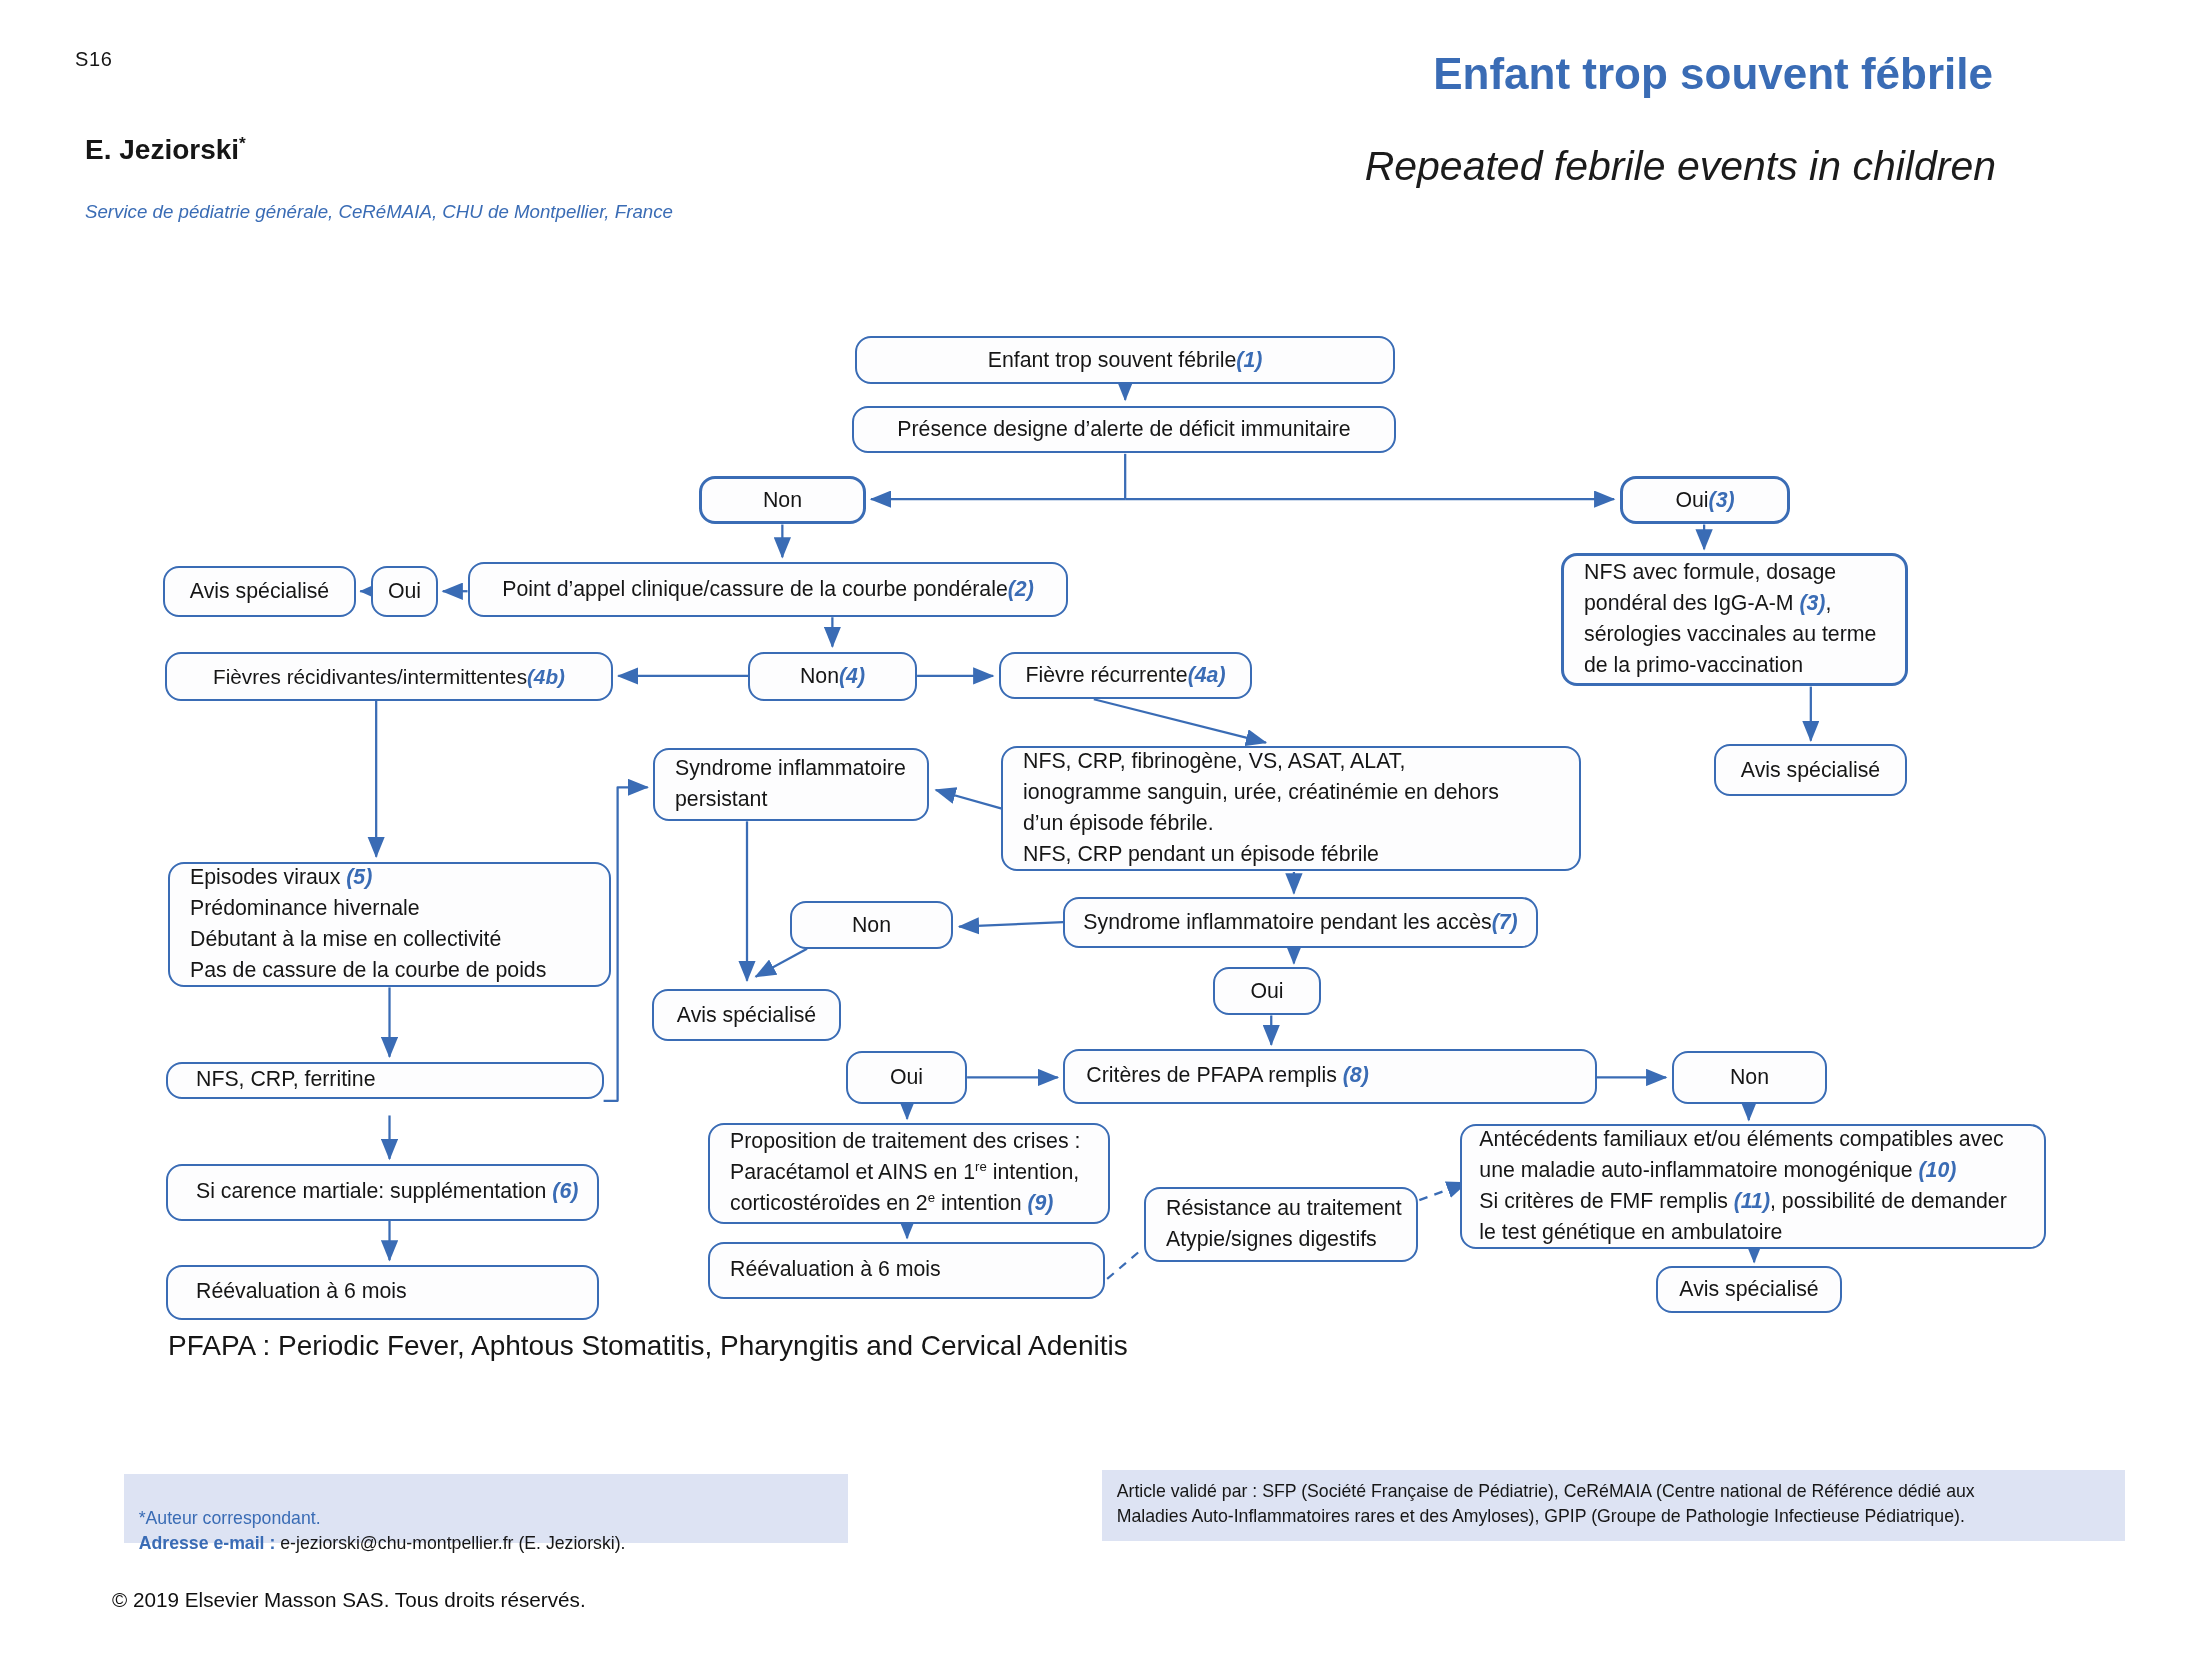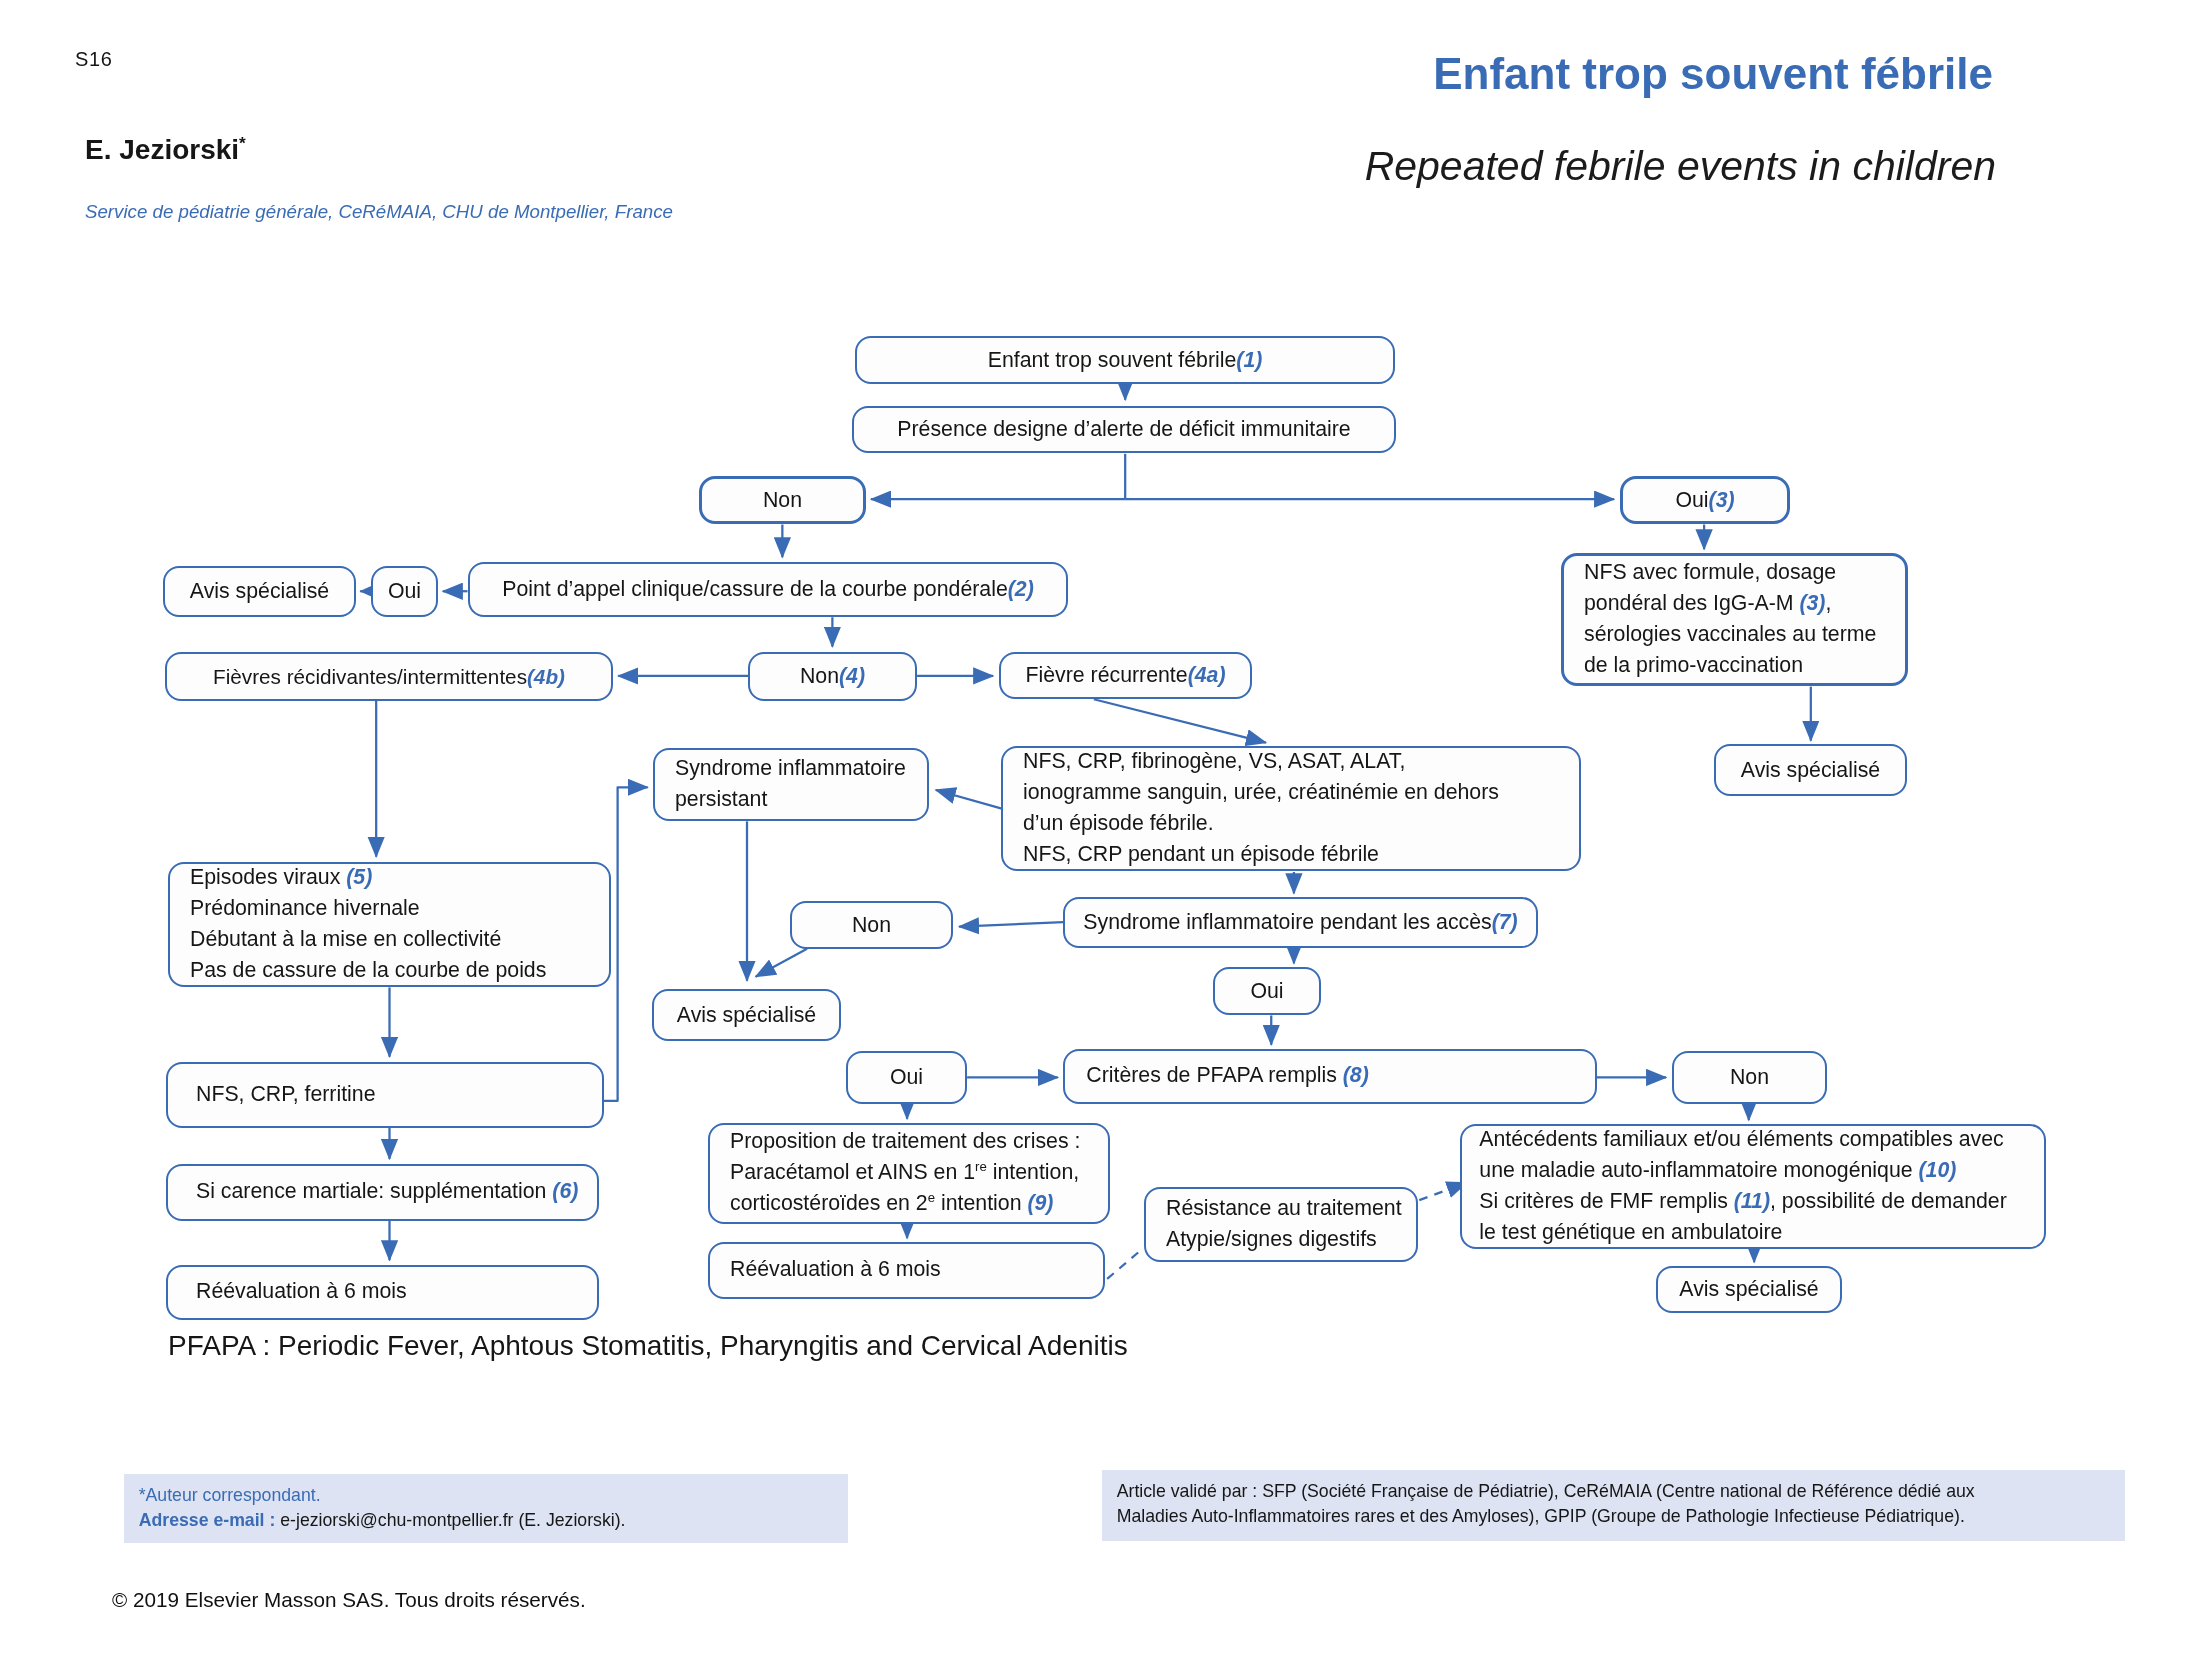--- a/index.html
+++ b/index.html
@@ -35,21 +35,21 @@
   .b{font-weight:normal;}
   .ref{color:var(--accent);font-weight:bold;font-style:italic;}
   .sup{font-size:0.62em;vertical-align:super;line-height:0;}
 
   
   .legend{position:absolute;left:168px;top:1330px;font-size:28px;}
   .fnote{position:absolute;background:var(--footnote_bg);font-size:17.7px;line-height:25px;
          padding:8.7px 14.7px;box-sizing:border-box;}
   .fn-left{left:124px;top:1474px;width:724px;height:69px;}
   .fn-right{left:1102px;top:1470px;width:1023px;height:71px;}
-  .fblue{color:var(--accent);}
+  .fblue{color:var(--accent);margin-top:23px;}
   .fbold{font-weight:bold;}
   .copyright{position:absolute;left:112px;top:1588px;font-size:20.7px;color:#101010;}
 </style>
 </head>
 <body>
 
 <div class="page">
 
   <div class="s16">S16</div>
   <div class="author"><span>E. Jeziorski</span><span class="mark">*</span></div>
@@ -171,21 +171,21 @@
     <div class="ln"><span>persistant</span></div>
   </div>
 
   <div class="node l" style="left:168px;top:862px;width:443px;height:125px">
     <div class="ln"><span>Episodes viraux </span><span class="ref">(5)</span></div>
     <div class="ln"><span>Prédominance hivernale</span></div>
     <div class="ln"><span>Débutant à la mise en collectivité</span></div>
     <div class="ln"><span>Pas de cassure de la courbe de poids</span></div>
   </div>
 
-  <div class="node l" style="left:166px;top:1062px;width:438px;height:66px;padding-left:28px">
+  <div class="node l" style="left:166px;top:1062px;width:438px;height:37px;padding-left:28px">
       <div class="ln"><span>NFS, CRP, ferritine</span></div>
     </div>
 
   <div class="node l" style="left:166px;top:1164px;width:433px;height:57px;padding-left:28px">
       <div class="ln"><span>Si carence martiale: supplémentation </span><span class="ref">(6)</span></div>
     </div>
 
   <div class="node l" style="left:166px;top:1265px;width:433px;height:55px;padding-left:28px">
       <div class="ln"><span>Réévaluation à 6 mois</span></div>
     </div>

